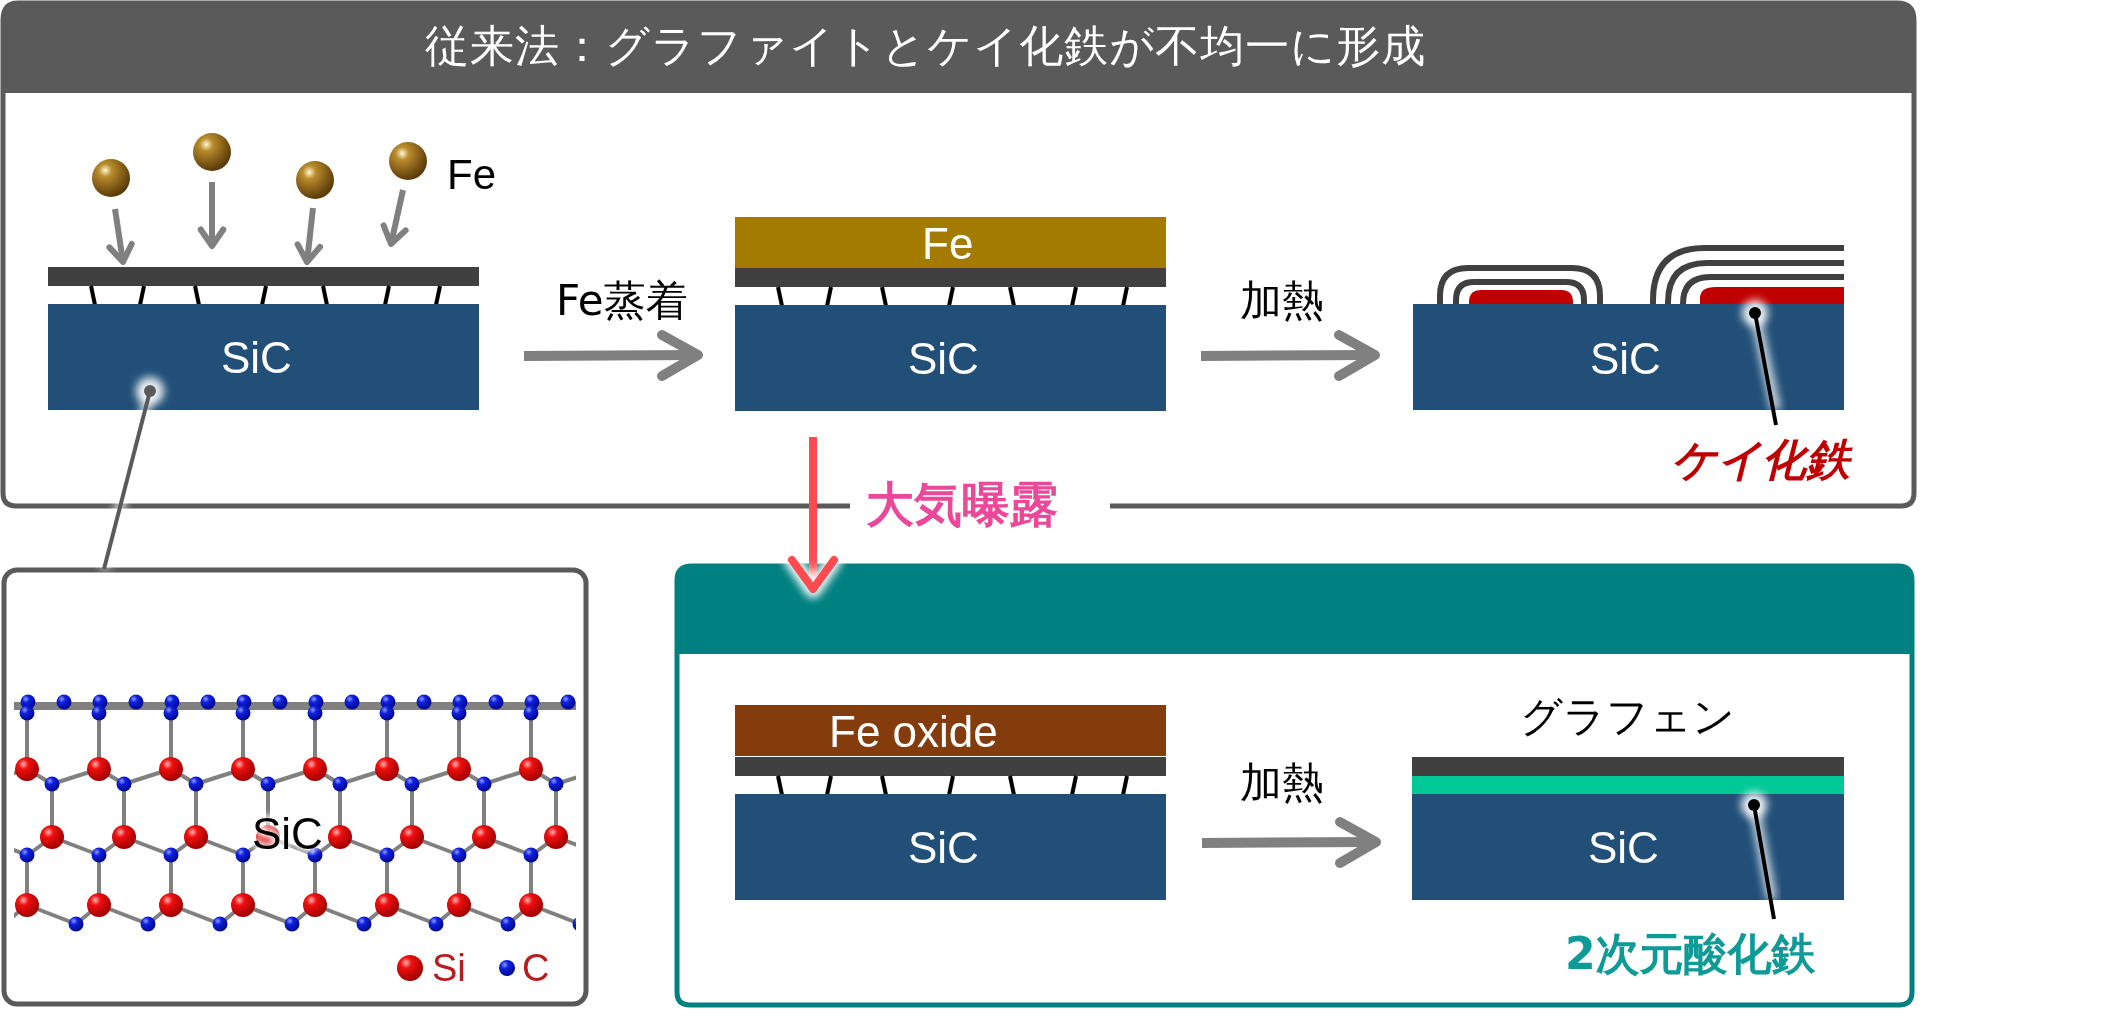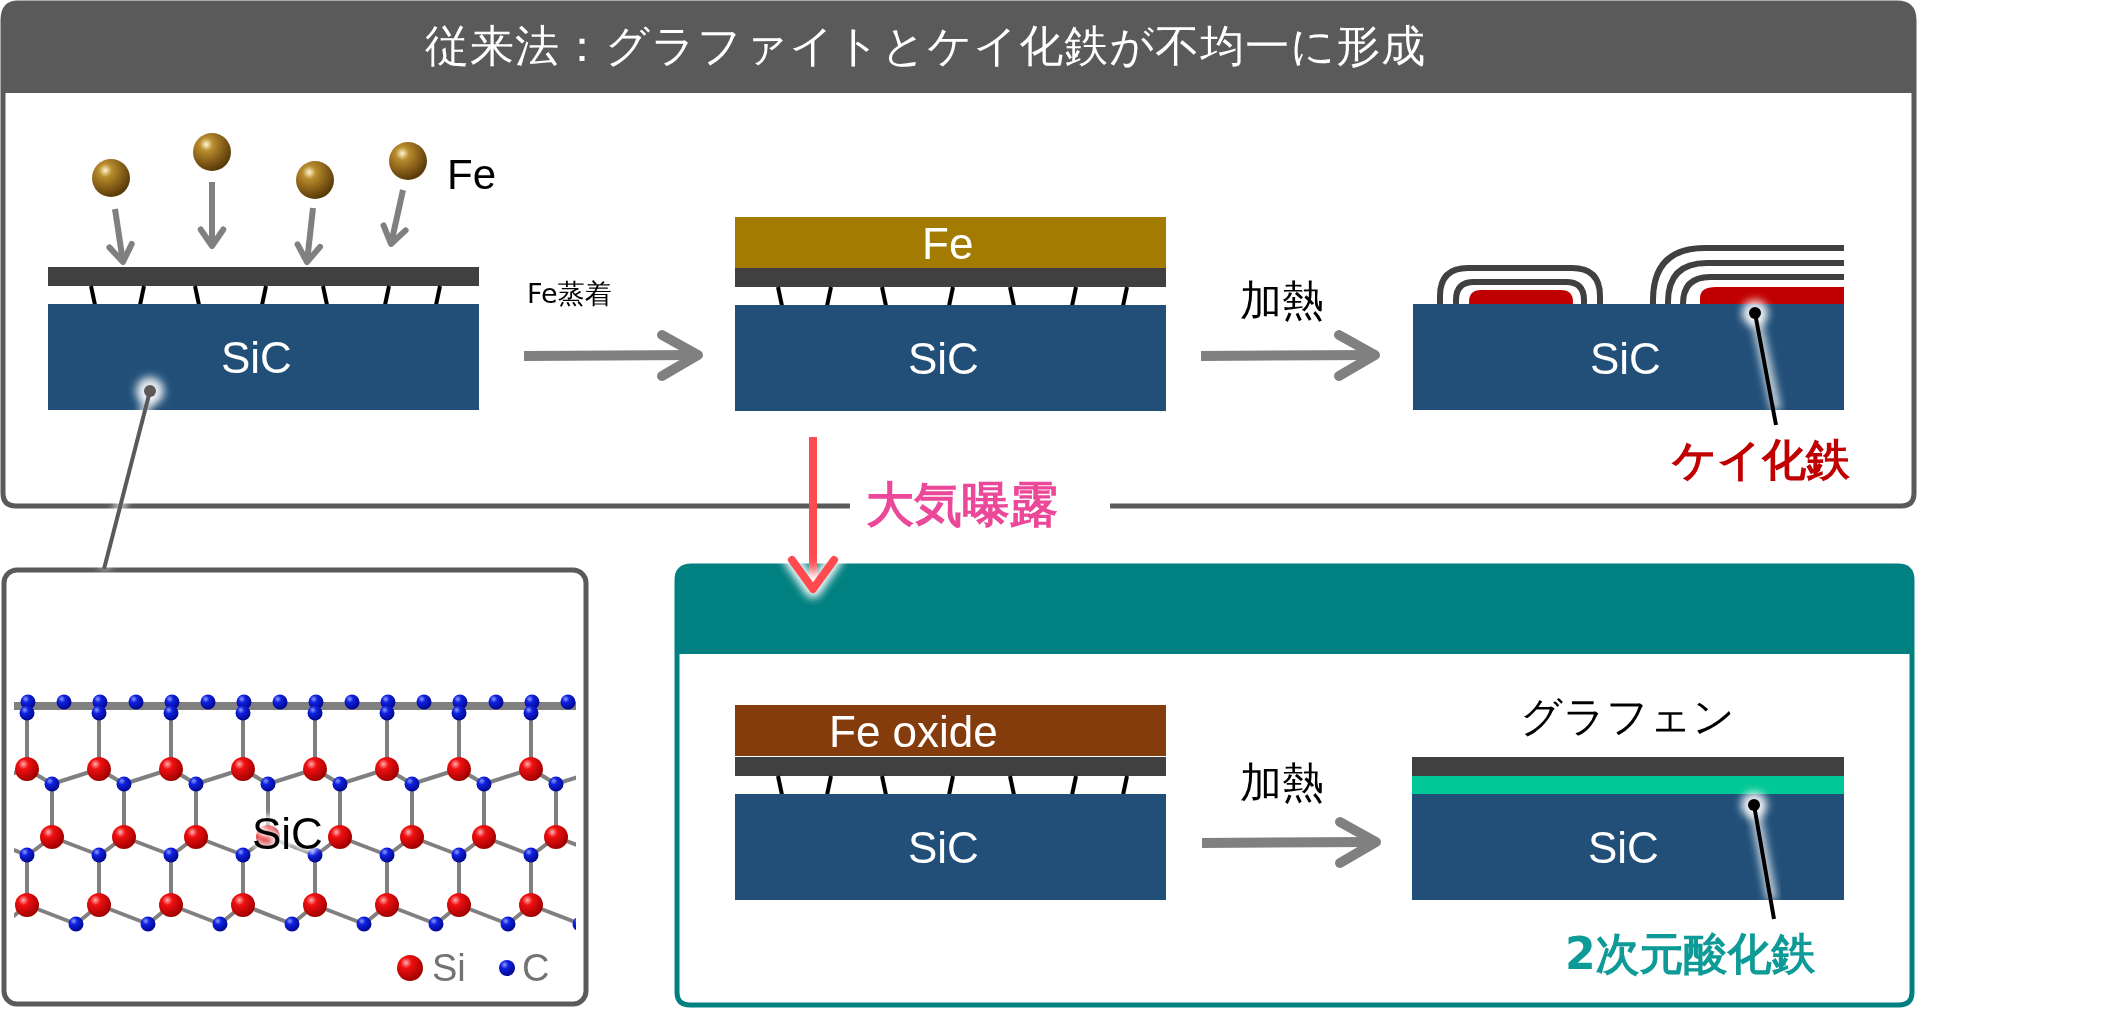--- a/index.html
+++ b/index.html
@@ -4,25 +4,25 @@
 <style>
   html, body { margin: 0; padding: 0; background: #ffffff; }
   body { width: 2121px; height: 1027px; position: relative; overflow: hidden;
          font-family: "DejaVu Sans", "Liberation Sans", sans-serif; }
   #stage { position: absolute; left: 0; top: 0; width: 2121px; height: 1027px; }
   .txt { position: absolute; white-space: nowrap; line-height: 1; }
   .panel-title { color: #ffffff; font-size: 44px; letter-spacing: 1px; }
   .label-black { color: #000000; font-size: 42px; }
   .sic-label { color: #ffffff; font-size: 44px; font-family: "Liberation Sans", sans-serif; }
   .layer-label { color: #ffffff; font-size: 44px; font-family: "Liberation Sans", sans-serif; }
-  .em-red { color: #C00000; font-size: 44px; font-weight: bold; }
+  .em-red { color: #C00000; font-size: 44px; font-weight: bold; font-style: italic; }
   .em-teal { color: #0E9A96; font-size: 44px; font-weight: bold; }
   .em-air { color: #ec4899; font-size: 48px; font-weight: bold;
             text-shadow: 0 0 6px #fff, 0 0 6px #fff, 0 0 10px #fff; }
-  .legend-txt { color: #737373; font-size: 38px; font-family: "Liberation Sans", sans-serif; text-align: right; }
+  .legend-txt { color: #b91c1c; font-size: 38px; font-family: "Liberation Sans", sans-serif; text-align: right; }
 </style>
 </head>
 <body>
 
 <div id="stage">
 <svg id="svg" width="2121" height="1027" viewBox="0 0 2121 1027" xmlns="http://www.w3.org/2000/svg" style="position:absolute;left:0;top:0">
   <defs>
     <radialGradient id="feBall" cx="35%" cy="30%" r="70%">
       <stop offset="0%" stop-color="#FFF6D0"></stop>
       <stop offset="25%" stop-color="#B98C2C"></stop>
@@ -369,21 +369,21 @@
     <line x1="1754" y1="805" x2="1774" y2="919" stroke="#000000" stroke-width="4"></line>
     <circle cx="1754" cy="805" r="6" fill="#000000"></circle>
   </g>
 </svg>
 
 <div class="txt panel-title" style="left:425px; top:24px;">従来法：グラファイトとケイ化鉄が不均一に形成</div>
 
 <div class="txt label-black" style="left:447px; top:154px; font-family:'Liberation Sans',sans-serif; font-size:42px;">Fe</div>
 <div class="txt sic-label" style="left:221px; top:336px;">SiC</div>
 
-<div class="txt label-black" style="left:527px; top:280px; font-size:27px;">Fe蒸着</div>
+<div class="txt label-black" style="left:556px; top:280px; font-size:42px;">Fe蒸着</div>
 
 <div class="txt layer-label" style="left:922px; top:222px;">Fe</div>
 <div class="txt sic-label" style="left:908px; top:337px;">SiC</div>
 
 <div class="txt label-black" style="left:1240px; top:280px;">加熱</div>
 
 <div class="txt sic-label" style="left:1590px; top:337px;">SiC</div>
 <div class="txt em-red" style="left:1672px; top:438px;">ケイ化鉄</div>
 
 <div class="txt em-air" style="left:866px; top:480px;">大気曝露</div>

